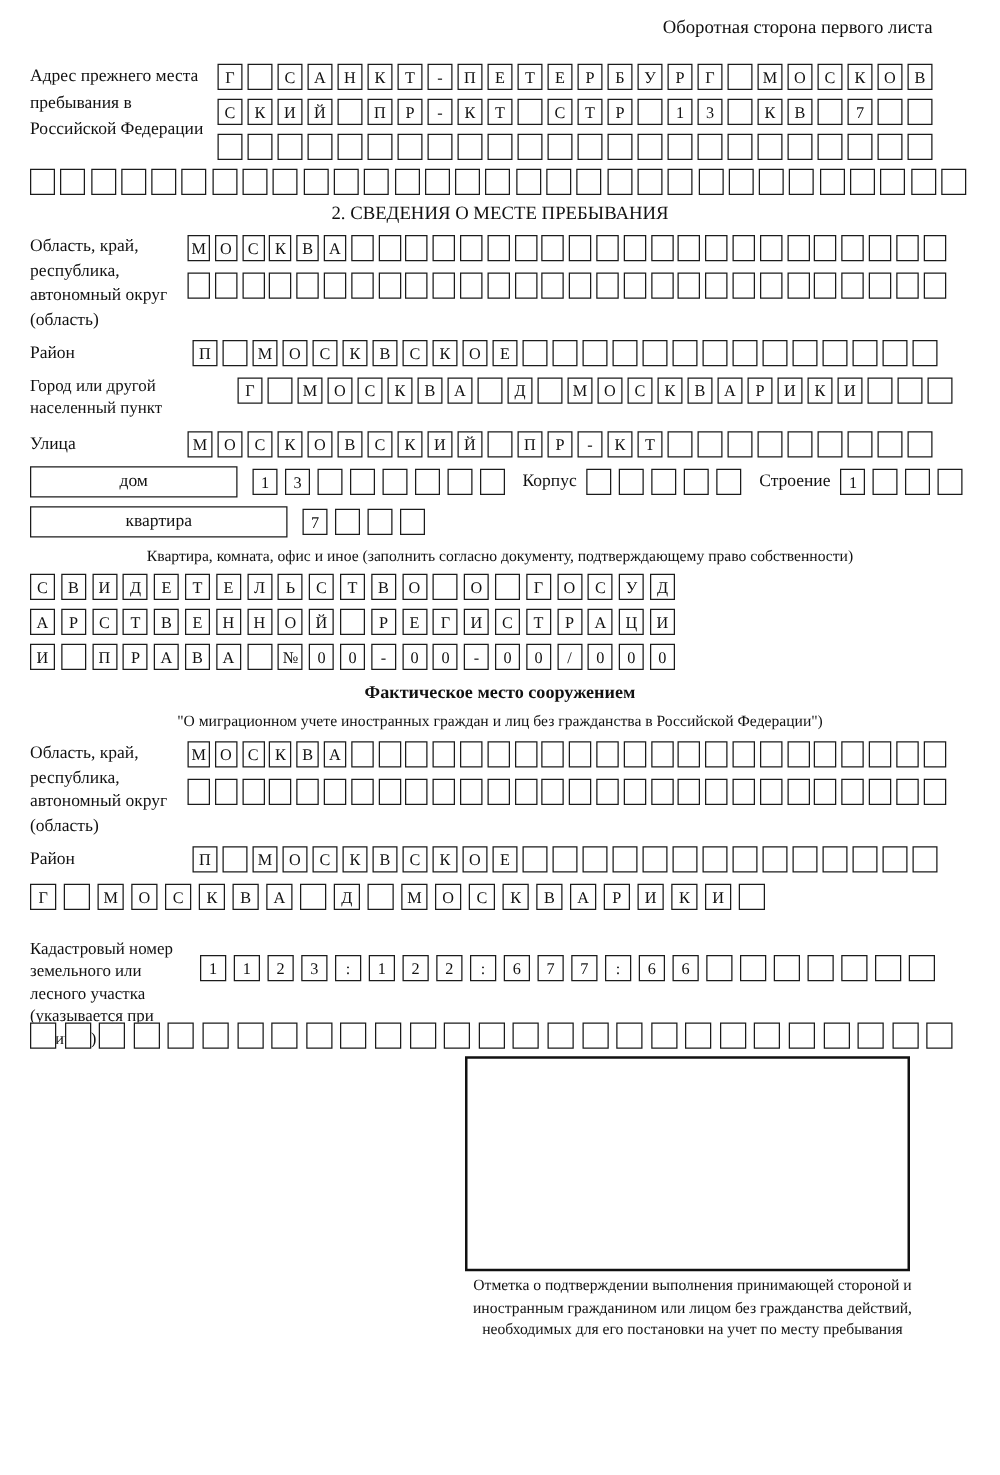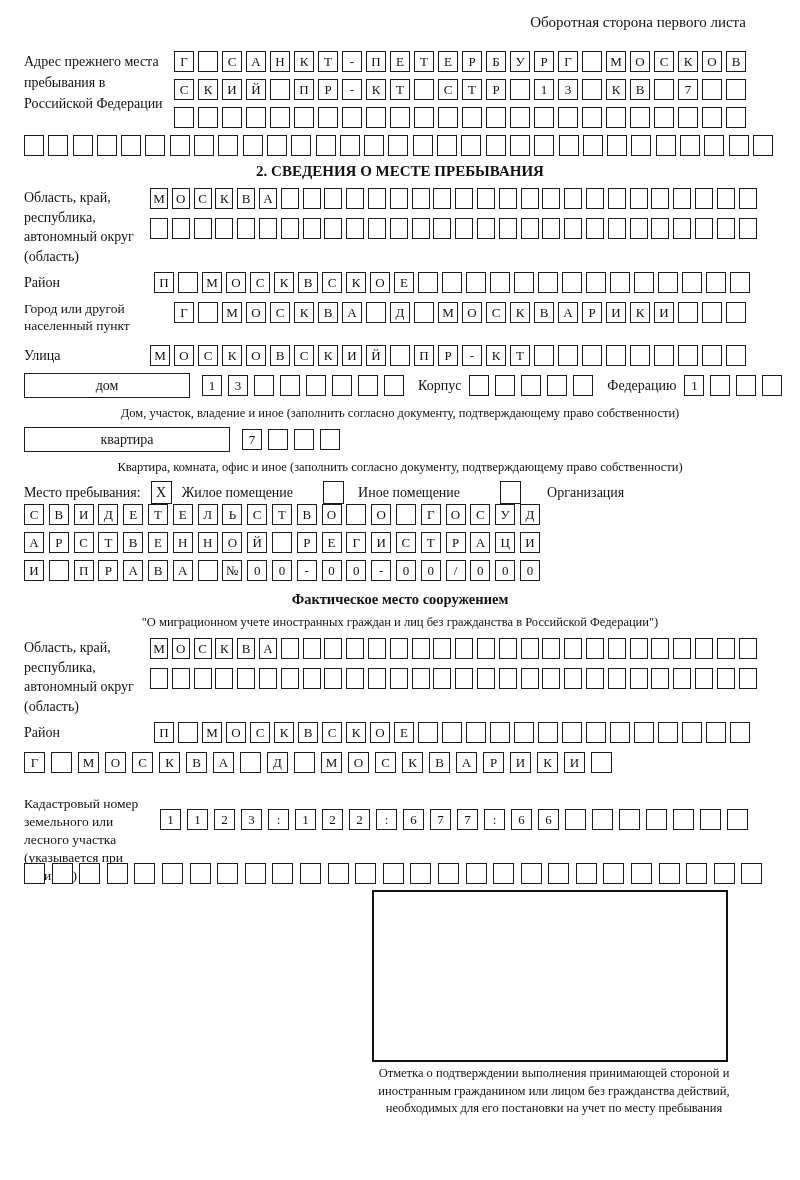--- a/index.html
+++ b/index.html
@@ -10,21 +10,21 @@
   .frow{display:flex;align-items:flex-start;}
   .mb{margin-bottom:7px;}
   .lbl{font-size:14px;line-height:21px;flex:0 0 auto;}
   .lbl.small{font-size:13.5px;line-height:18px;}
   .cells{display:flex;flex:0 0 auto;}
   .cell{height:21px;border:1.6px solid #1b1b1b;box-sizing:border-box;
         display:flex;align-items:center;justify-content:center;
         font-size:13px;line-height:1;background:#fff;}
   .colrows{display:flex;flex-direction:column;gap:7px;}
   .caption{font-size:12.5px;text-align:center;margin:4px 0 6px 0;line-height:16px;}
-  .sec-title{font-weight:bold;font-size:15px;text-align:center;margin:4px 0 8px 0;}
+  .sec-title{font-weight:normal;font-size:15px;text-align:center;margin:4px 0 8px 0;}
   .sub-title{font-weight:bold;font-size:14.5px;text-align:center;margin:10px 0 6px 0;}
   .namedbox{border:1.6px solid #1b1b1b;height:25px;box-sizing:border-box;
         display:flex;align-items:center;justify-content:center;font-size:14px;flex:0 0 auto;}
   .inline-lbl{font-size:14px;line-height:25px;flex:0 0 auto;}
   .checkbox{width:21px;height:23px;border:1.6px solid #1b1b1b;box-sizing:border-box;
         display:flex;align-items:center;justify-content:center;font-size:14px;flex:0 0 auto;}
   .stayrow{display:flex;align-items:center;font-size:14px;margin-top:4px;}
   .stay-cap{font-size:12.5px;text-align:center;width:310px;margin:2px 0 6px 150px;}
   .mark-rect{width:356px;height:172px;border:2px solid #111;margin-left:348px;margin-top:6px;box-sizing:border-box;}
   .mark-cap{width:400px;margin-left:330px;text-align:center;font-size:12.5px;line-height:17.5px;margin-top:3px;}
@@ -245,21 +245,21 @@
         <span class="cell" style="width: 20px;"></span>
         <span class="cell" style="width: 20px;"></span>
         <span class="cell" style="width: 20px;"></span>
         <span class="cell" style="width: 20px;"></span>
         <span class="cell" style="width: 20px;"></span>
         <span class="cell" style="width: 20px;"></span>
         <span class="cell" style="width: 20px;"></span>
       </div>
   </div>
 
-  <div class="frow mb" style="min-height:38px;">
+  <div class="frow mb" style="min-height:38px;gap:16px;">
     <div class="lbl" style="width:150px;line-height:17px;font-size:13.5px;">Город или другой населенный пункт</div>
     <div class="cells" style="margin-top: 2px; gap: 4px;">
         <span class="cell" style="width: 20px;">Г</span>
         <span class="cell" style="width: 20px;"></span>
         <span class="cell" style="width: 20px;">М</span>
         <span class="cell" style="width: 20px;">О</span>
         <span class="cell" style="width: 20px;">С</span>
         <span class="cell" style="width: 20px;">К</span>
         <span class="cell" style="width: 20px;">В</span>
         <span class="cell" style="width: 20px;">А</span>
@@ -326,50 +326,40 @@
         <span class="cell" style="width: 20px;"></span>
       </div>
     <div class="inline-lbl" style="margin-left:14px;">Корпус</div>
     <div class="cells" style="margin-left: 8px; gap: 6px;">
         <span class="cell" style="width: 20px;"></span>
         <span class="cell" style="width: 20px;"></span>
         <span class="cell" style="width: 20px;"></span>
         <span class="cell" style="width: 20px;"></span>
         <span class="cell" style="width: 20px;"></span>
       </div>
-    <div class="inline-lbl" style="margin-left:14px;">Федерацию</div>
+    <div class="inline-lbl" style="margin-left:14px;">Строение</div>
     <div class="cells" style="margin-left: 8px; gap: 6px;">
         <span class="cell" style="width: 20px;">1</span>
         <span class="cell" style="width: 20px;"></span>
         <span class="cell" style="width: 20px;"></span>
         <span class="cell" style="width: 20px;"></span>
       </div>
   </div>
-  <div class="caption">Дом, участок, владение и иное (заполнить согласно документу, подтверждающему право собственности)</div>
 
   <div class="frow mb" style="align-items:center;">
     <div class="namedbox" style="width:206px;">квартира</div>
     <div class="cells" style="margin-left: 12px; gap: 6px;">
         <span class="cell" style="width: 20px;">7</span>
         <span class="cell" style="width: 20px;"></span>
         <span class="cell" style="width: 20px;"></span>
         <span class="cell" style="width: 20px;"></span>
       </div>
   </div>
   <div class="caption">Квартира, комната, офис и иное (заполнить согласно документу, подтверждающему право собственности)</div>
 
-  <div class="stayrow">
-    <span>Место пребывания:</span>
-    <span class="checkbox" style="margin-left:10px;">X</span>
-    <span style="margin-left:10px;">Жилое помещение</span>
-    <span class="checkbox" style="margin-left:30px;"></span>
-    <span style="margin-left:14px;">Иное помещение</span>
-    <span class="checkbox" style="margin-left:40px;"></span>
-    <span style="margin-left:26px;">Организация</span>
-  </div>
 
   <div class="frow">
     <div class="colrows" style="gap:7px;">
       <div class="cells" style="gap: 4.8px;">
           <span class="cell" style="width: 20px;">С</span>
           <span class="cell" style="width: 20px;">В</span>
           <span class="cell" style="width: 20px;">И</span>
           <span class="cell" style="width: 20px;">Д</span>
           <span class="cell" style="width: 20px;">Е</span>
           <span class="cell" style="width: 20px;">Т</span>

